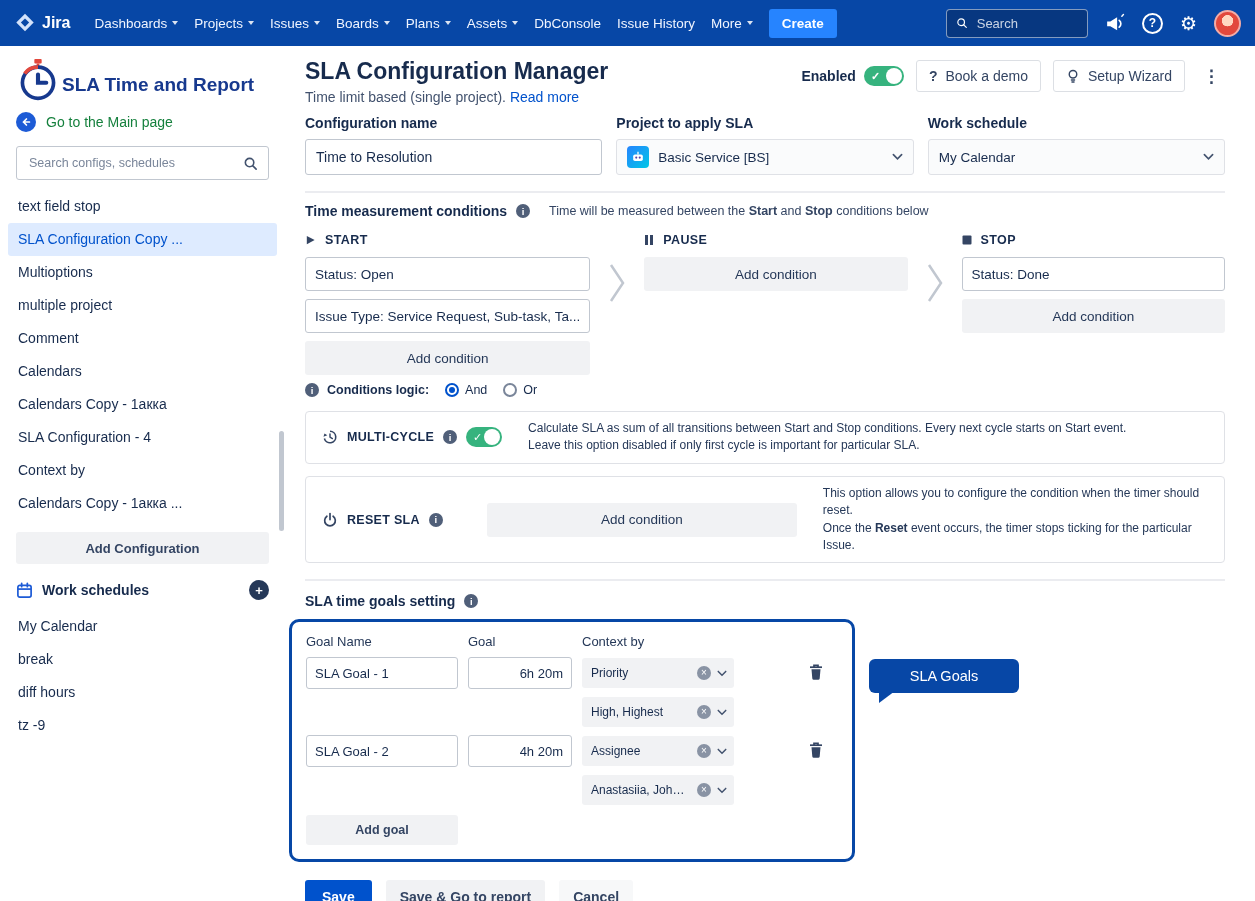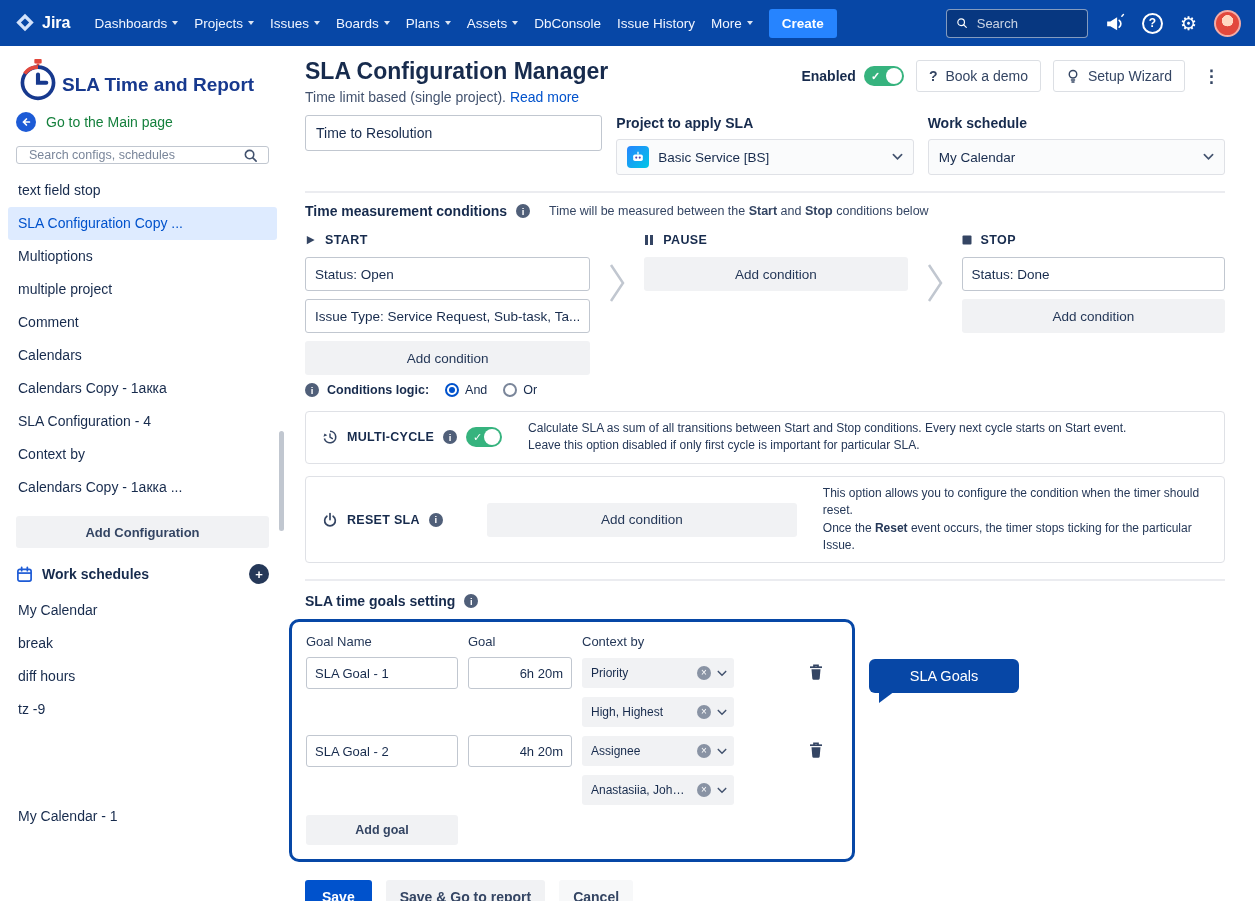--- a/index.html
+++ b/index.html
@@ -33,21 +33,21 @@
   .body-row { flex:1; display:flex; min-height:0; }
 
   
   .sidebar { flex:0 0 285px; width:285px; position:relative; padding:10px 16px 0; overflow:hidden; }
   .app-brand { display:flex; align-items:flex-end; gap:2px; margin:2px 0 10px; }
   .app-name { font-size:19px; font-weight:700; color:#17398E; padding-bottom:6px; }
   .back-row { display:flex; align-items:center; gap:10px; margin:8px 0 14px; cursor:pointer; }
   .back-circ { width:20px; height:20px; border-radius:50%; background:#1D5BD6; display:flex;
     align-items:center; justify-content:center; flex:0 0 20px; }
   .back-label { font-size:14px; color:#15803d; }
-  .side-search { display:flex; align-items:center; height:18px; border:1.5px solid #C1C7D0; border-radius:3px;
+  .side-search { display:flex; align-items:center; height:34px; border:1.5px solid #C1C7D0; border-radius:3px;
     padding:0 10px; gap:8px; color:#505F79; }
   .side-search input { border:none; outline:none; flex:1; font-size:12.5px; color:#172B4D; font-family:inherit; min-width:0; }
   .side-search input::placeholder { color:#7A869A; }
   .side-list { list-style:none; margin:10px 0 0; padding:0; font-size:14px; }
   .side-list li { height:33px; line-height:33px; padding:0 10px; margin:0 -8px; border-radius:3px; cursor:pointer;
     white-space:nowrap; overflow:hidden; text-overflow:ellipsis; }
   .side-list li.selected { background:#DEEBFF; color:#0052CC; }
   .add-config { display:block; width:100%; height:32px; background:#F1F2F4; border:none; border-radius:3px;
     font-size:13px; font-weight:600; color:#344563; margin:12px 0 16px; cursor:pointer; font-family:inherit; }
   .sched-head { display:flex; align-items:center; gap:9px; margin:6px 0 4px; }
@@ -264,21 +264,20 @@
           <line x1="12" y1="1.5" x2="12" y2="5" stroke="#1D5BD6" stroke-width="1.8" stroke-linecap="round"></line>
         </svg>
         <span class="sched-title">Work schedules</span>
         <button class="plus-btn">+</button>
       </div>
       <ul class="side-list">
         <li>My Calendar</li>
         <li>break</li>
         <li>diff hours</li>
         <li>tz -9</li>
-        <li style="margin-top:74px">My Calendar - 1</li>
       </ul>
       <div class="scroll-thumb"></div>
     </aside>
 
     <main class="content">
 
       <div class="content-head">
         <div>
           <h1 class="title">SLA Configuration Manager</h1>
           <div class="subtitle">
@@ -305,20 +304,21 @@
               <line x1="6.8" y1="15.3" x2="9.2" y2="15.3" stroke="#344563" stroke-width="1.6" stroke-linecap="round"></line>
             </svg>
             <span>Setup Wizard</span>
           </button>
           <button class="icon-btn">⋮</button>
         </div>
       </div>
 
       <div class="form-row">
         <div>
+          <span class="f-label">Configuration name</span>
           <input class="text-input" type="text" value="Time to Resolution" style="">
         </div>
         <div>
           <span class="f-label">Project to apply SLA</span>
           <div class="select">
             <span class="proj-avatar">
               <svg width="14" height="14" viewBox="0 0 16 16">
                 <line x1="8" y1="2" x2="8" y2="5" stroke="#fff" stroke-width="1.5"></line>
                 <rect x="2.5" y="5" width="11" height="7.5" rx="2" fill="#fff"></rect>
                 <circle cx="6" cy="8.7" r="1.2" fill="#5243AA"></circle>

